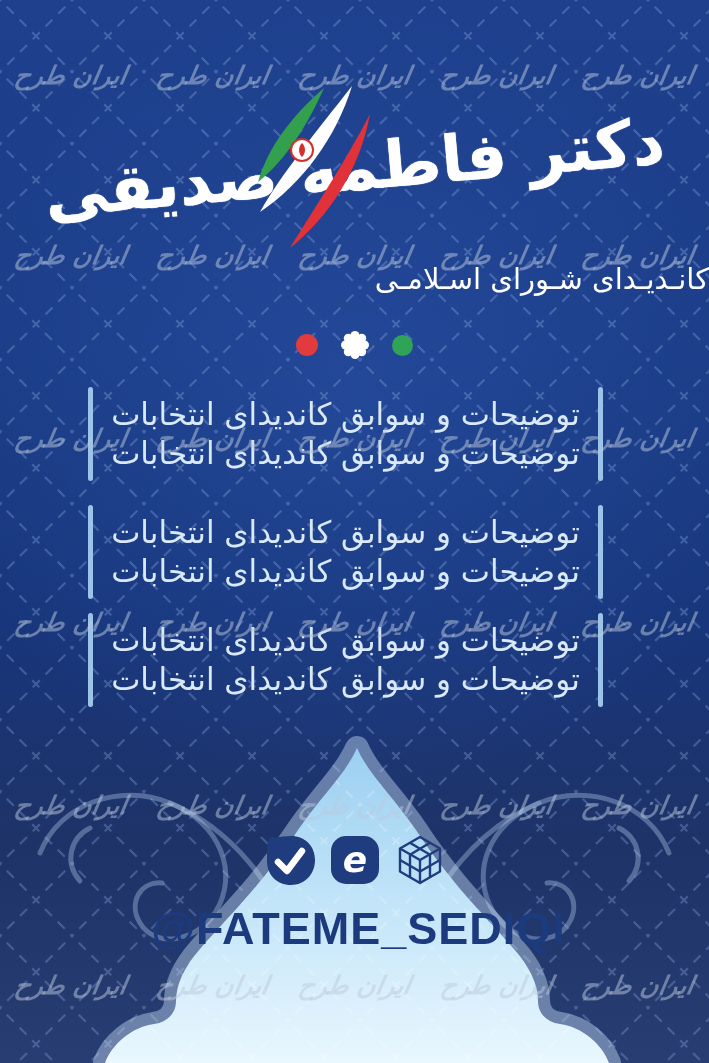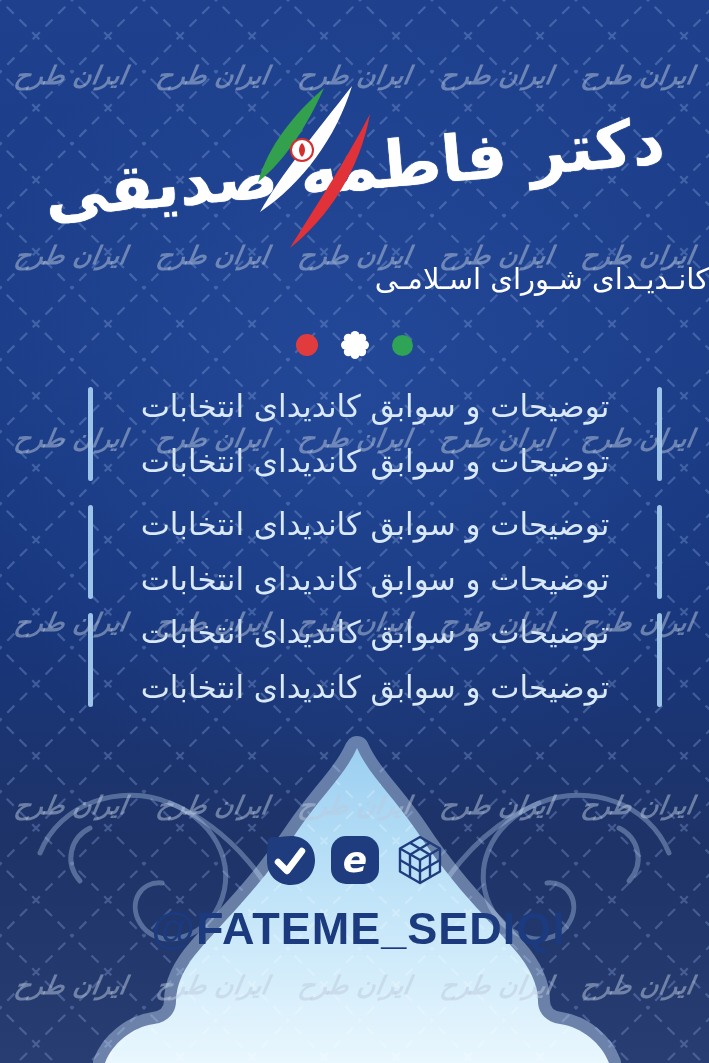--- a/index.html
+++ b/index.html
@@ -21,22 +21,22 @@
   .title{left:0;right:0;top:128px;text-align:center;direction:rtl;color:#ffffff;
          font-size:64px;font-weight:bold;transform:rotate(-5deg);z-index:5;line-height:1.25;
          text-shadow:0 0 1px #fff;}
   .subtitle{left:0;right:0;top:262px;text-align:right;direction:rtl;color:#ffffff;
             font-size:29px;font-weight:400;letter-spacing:1px;z-index:5;}
   .dots{left:0;right:0;top:328px;display:flex;justify-content:center;align-items:center;gap:20px;z-index:5;}
   .dot{border-radius:50%;}
   .dot.red{width:22px;height:22px;background:#e23b3e;}
   .dot.green{width:21px;height:21px;background:#2fa356;}
   
-  .group{position:absolute;left:88px;width:574px;height:94px;z-index:5;
-         display:flex;flex-direction:column;justify-content:space-between;}
+  .group{position:absolute;left:88px;width:515px;height:94px;z-index:5;
+         display:flex;flex-direction:column;justify-content:center;}
   .group .bar{position:absolute;top:0;bottom:0;width:5px;border-radius:3px;background:#9cc4e8;}
   .group .bar.l{left:0;} .group .bar.r{right:0;}
   .info-line{direction:rtl;text-align:center;color:#d9e9f7;font-size:31px;font-weight:500;
              line-height:1.25;white-space:nowrap;}
   
   .icons-row{left:0;right:0;top:834px;display:flex;justify-content:center;align-items:center;gap:13px;z-index:6;}
   .handle{left:8px;right:0;top:903px;text-align:center;z-index:6;color:#1c3a7e;
           font-family:"Liberation Sans", sans-serif;font-size:45px;font-weight:700;letter-spacing:1px;}
 </style>
 </head>

